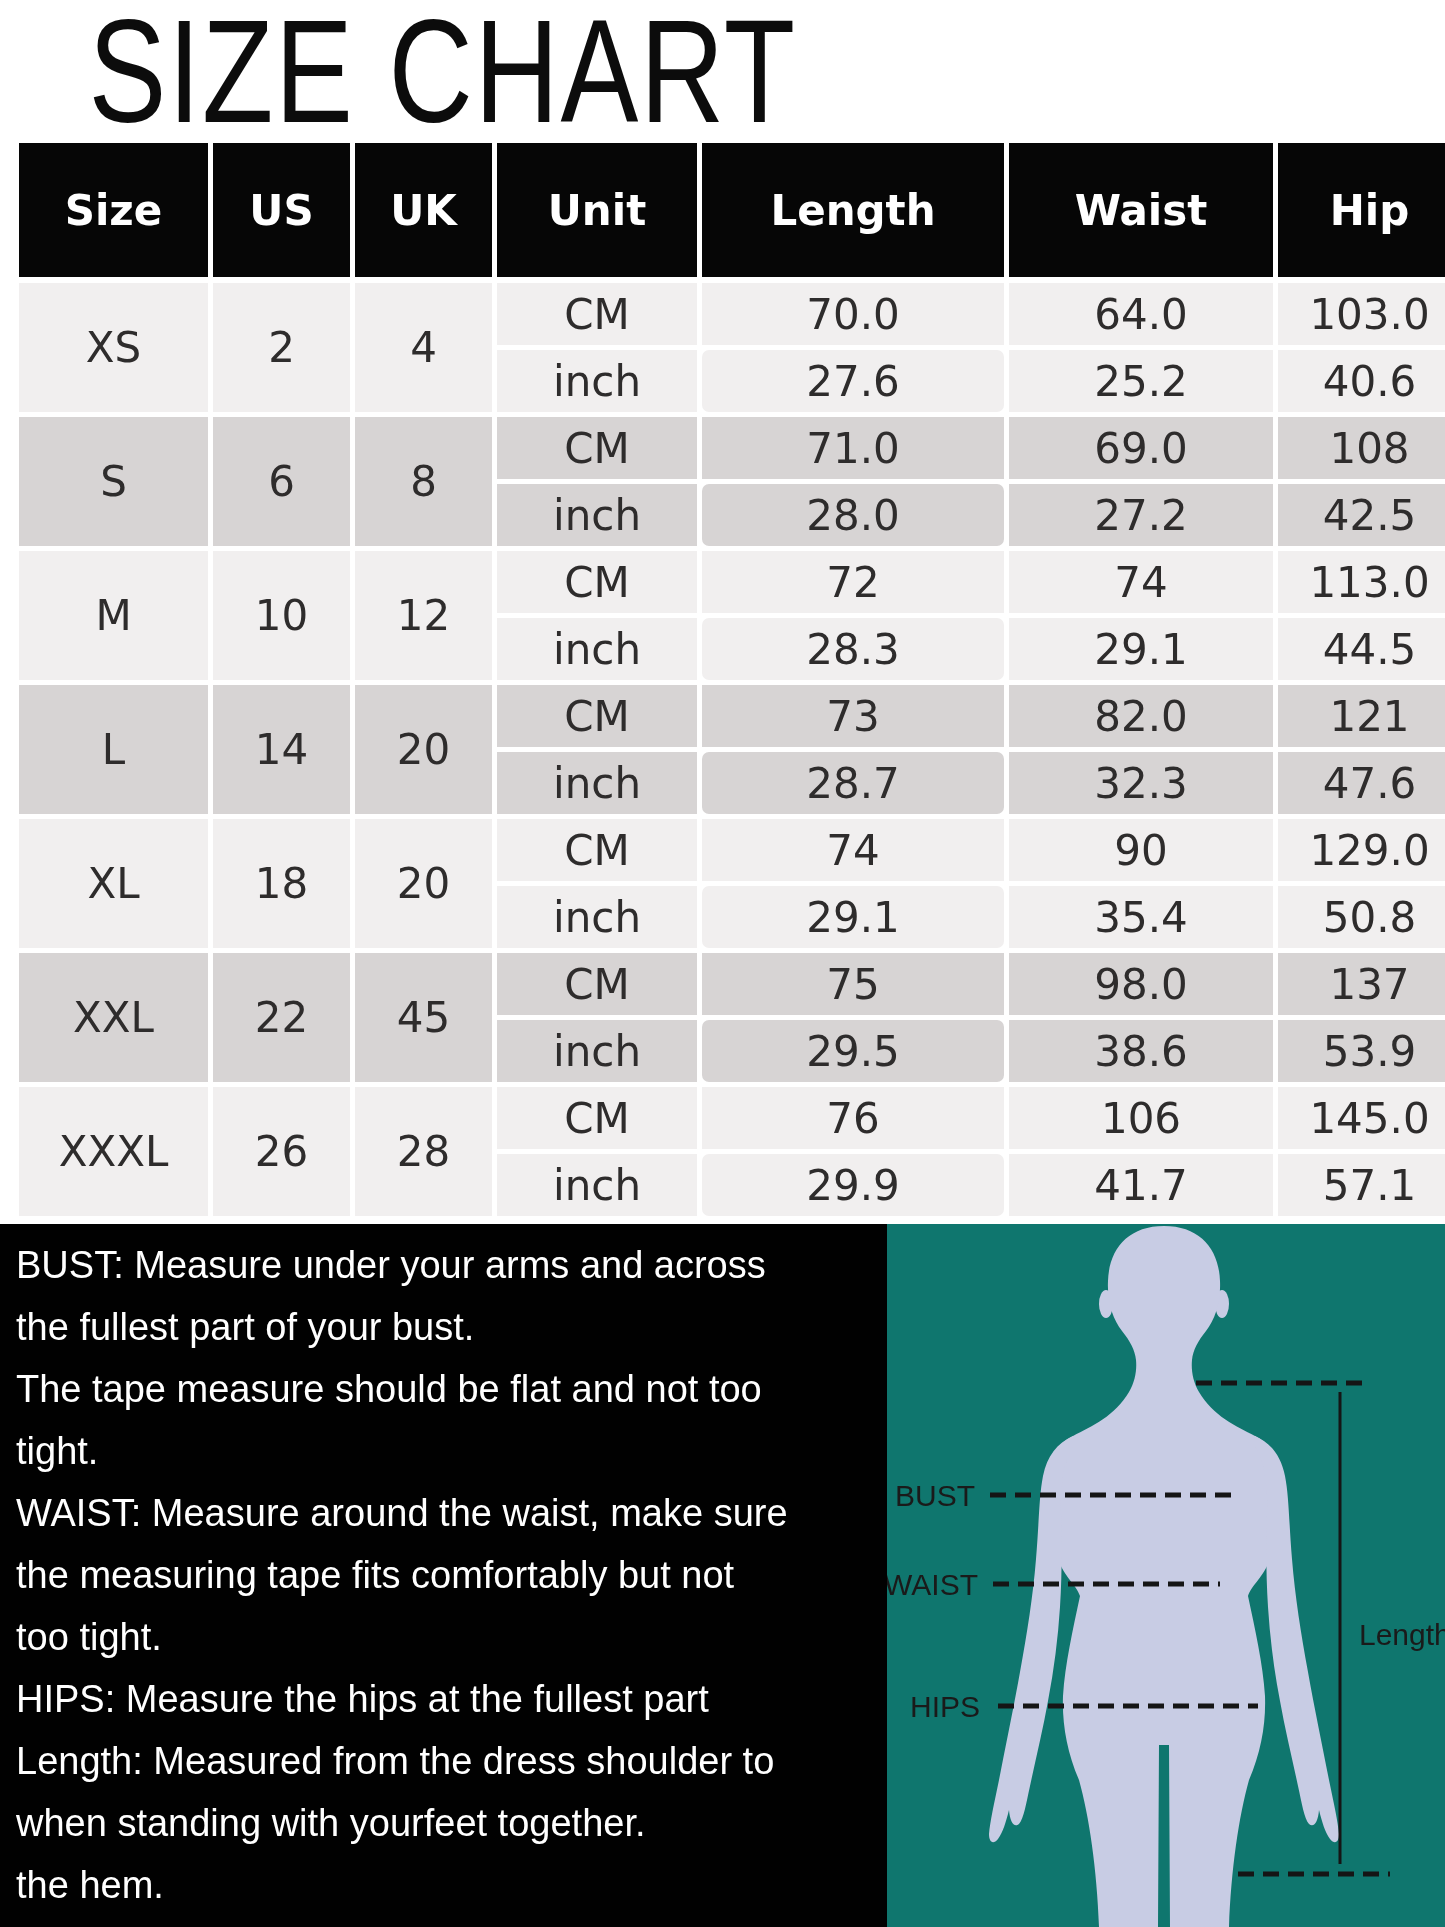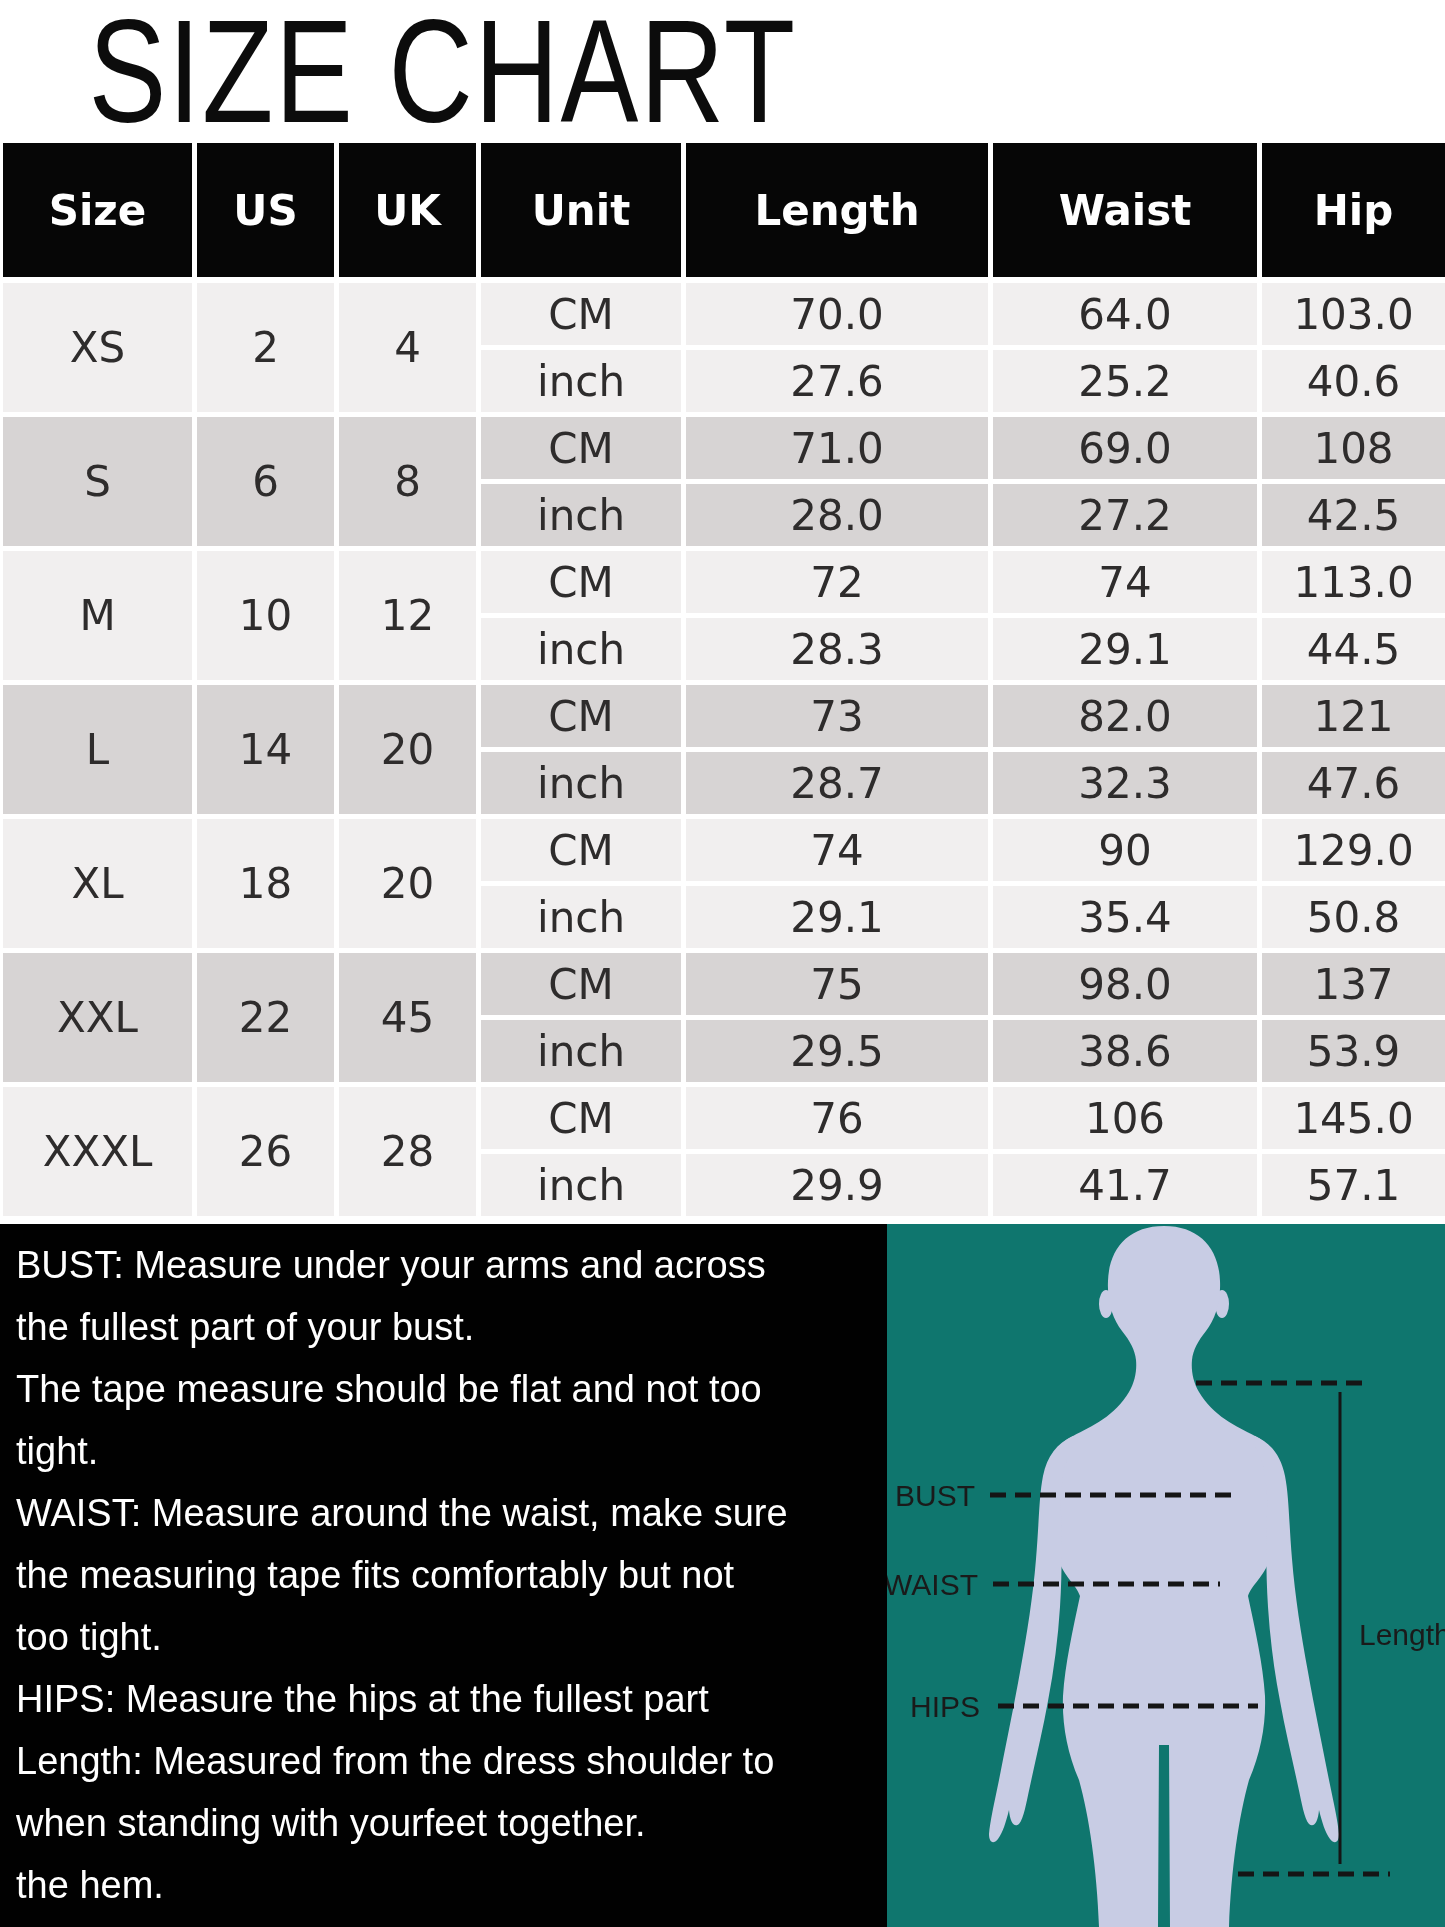--- a/index.html
+++ b/index.html
@@ -11,21 +11,21 @@
     font-family:"Liberation Sans",sans-serif;
     font-size:146px;line-height:1;font-weight:400;color:#0c0c0c;
     letter-spacing:2px;white-space:nowrap;transform:scaleX(0.8);
   }
 
   
   .grid{
     display:grid;
     grid-template-columns:189px 137px 137px 200px 302px 264px 183px;
     column-gap:5px;
-    padding-left:3px;
+    padding-left:19px;
   }
   .header-row{grid-template-rows:134px;margin-bottom:6px;}
   .hcell{
     background:#060606;color:#ffffff;
     display:flex;align-items:center;justify-content:center;
     font-size:42px;font-weight:bold;
   }
   .group{grid-template-rows:62px 5px 62px;margin-bottom:5px;}
   .cell{
     display:flex;align-items:center;justify-content:center;
@@ -34,21 +34,21 @@
   .group.light .cell{background:#f1efef;}
   .group.dark  .cell{background:#d7d4d4;}
   .g-size{grid-column:1;grid-row:1/4;}
   .g-us{grid-column:2;grid-row:1/4;}
   .g-uk{grid-column:3;grid-row:1/4;}
   .g-unit-cm{grid-column:4;grid-row:1;}
   .g-len-cm{grid-column:5;grid-row:1;}
   .g-waist-cm{grid-column:6;grid-row:1;}
   .g-hip-cm{grid-column:7;grid-row:1;}
   .g-unit-in{grid-column:4;grid-row:3;}
-  .g-len-in{grid-column:5;grid-row:3;}
+  .g-len-in{grid-column:5;grid-row:3;border-radius:7px;}
   .g-waist-in{grid-column:6;grid-row:3;}
   .g-hip-in{grid-column:7;grid-row:3;}
 
   
   .bottom{display:flex;margin-top:8px;height:703px;}
   .instructions{
     width:887px;box-sizing:border-box;flex:none;
     background:#010101;color:#ffffff;
     padding:10px 0 0 16px;
     font-family:"Liberation Sans",sans-serif;

